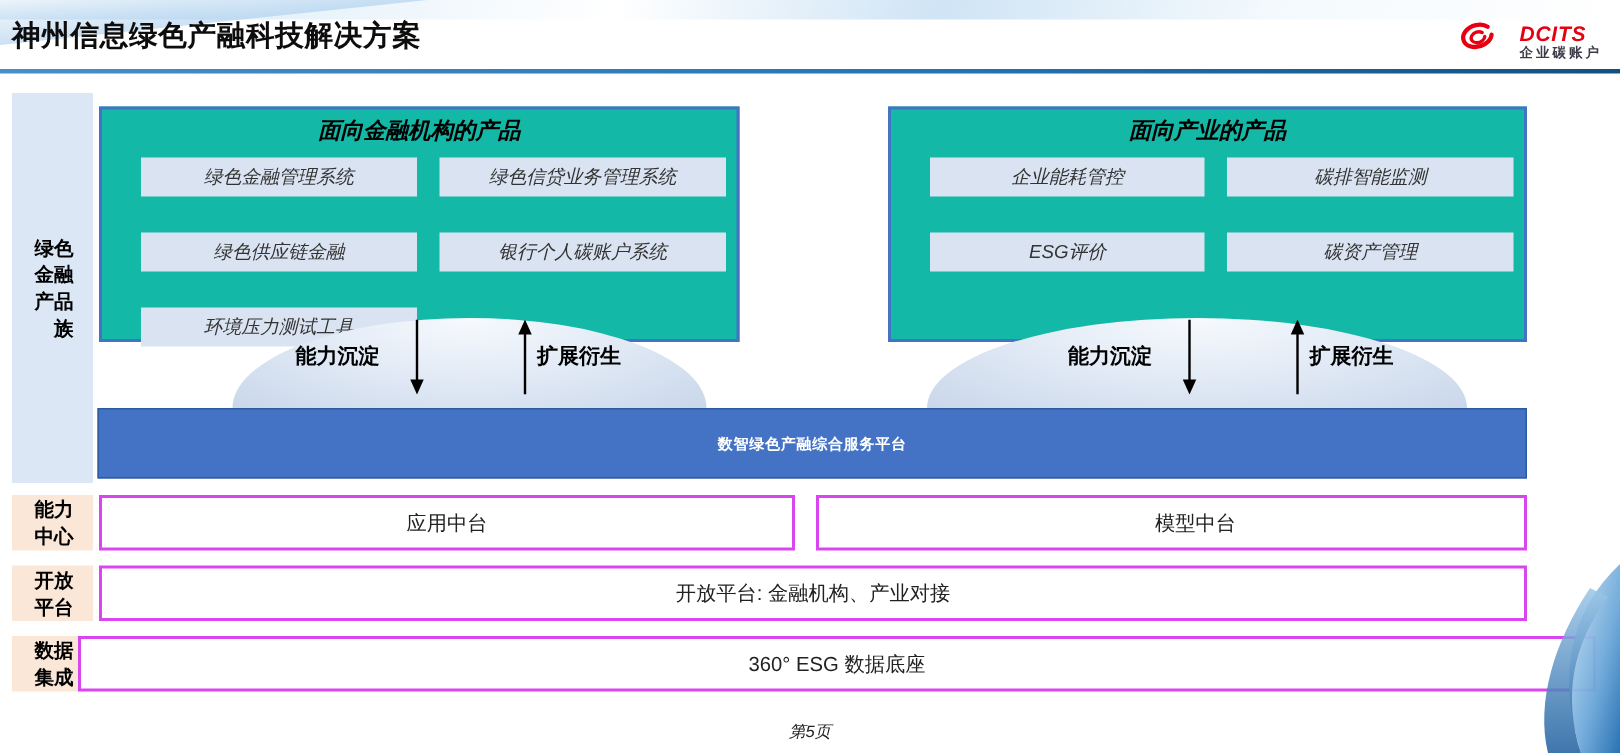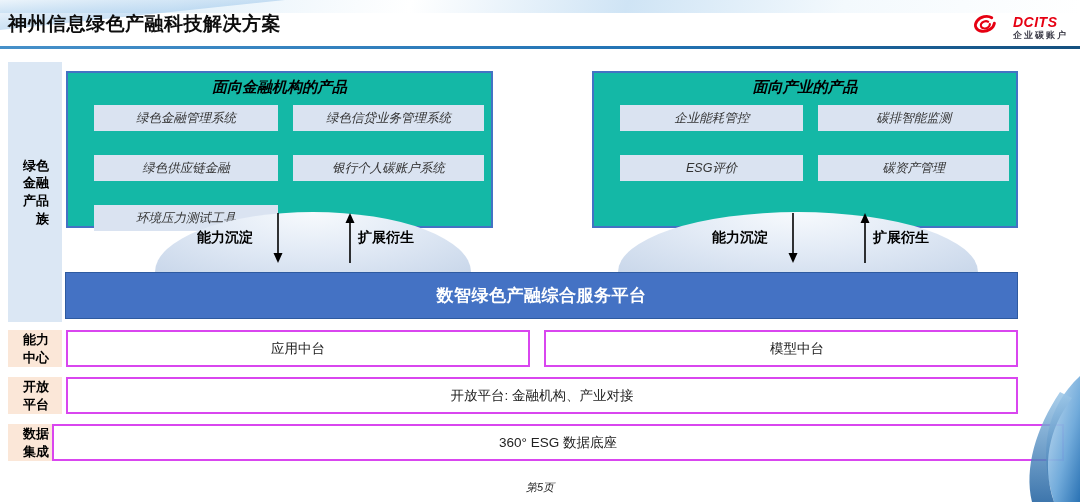--- a/index.html
+++ b/index.html
@@ -69,21 +69,21 @@
   .dome-left{left:155px;width:316px;border-radius:158px 158px 0 0 / 60px 60px 0 0;}
   .dome-right{left:618px;width:360px;border-radius:180px 180px 0 0 / 60px 60px 0 0;}
   .flow-label{position:absolute;top:229px;font-weight:bold;font-size:14px;color:#000;}
   .flow-arrow{position:absolute;top:213px;width:12px;height:50px;}
 
   
   .platform-bar{
     position:absolute;left:65px;top:272px;width:953px;height:47px;box-sizing:border-box;
     background:#4472c4;border:1px solid #2e5aa0;
     display:flex;align-items:center;justify-content:center;
-    color:#fff;font-weight:bold;font-size:17px;letter-spacing:.5px;
+    color:#fff;font-weight:bold;font-size:10px;letter-spacing:.5px;
   }
   .mid-box{
     position:absolute;box-sizing:border-box;background:#fff;border:2px solid #d946ef;
     display:flex;align-items:center;justify-content:center;
     font-size:13.5px;color:#222;
   }
   .box-app{left:66px;top:330px;width:464px;height:37px;}
   .box-model{left:544px;top:330px;width:474px;height:37px;padding-left:32px;}
   .box-open{left:66px;top:377px;width:952px;height:37px;}
   .box-data{left:52px;top:424px;width:1012px;height:37px;}

